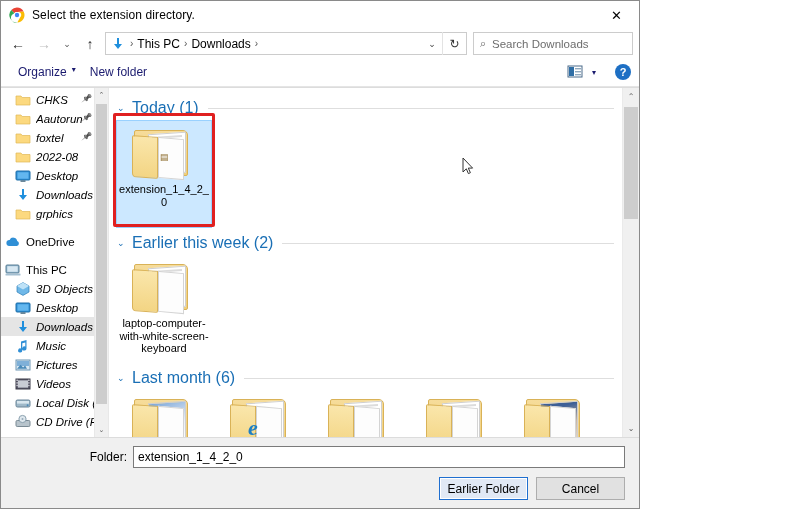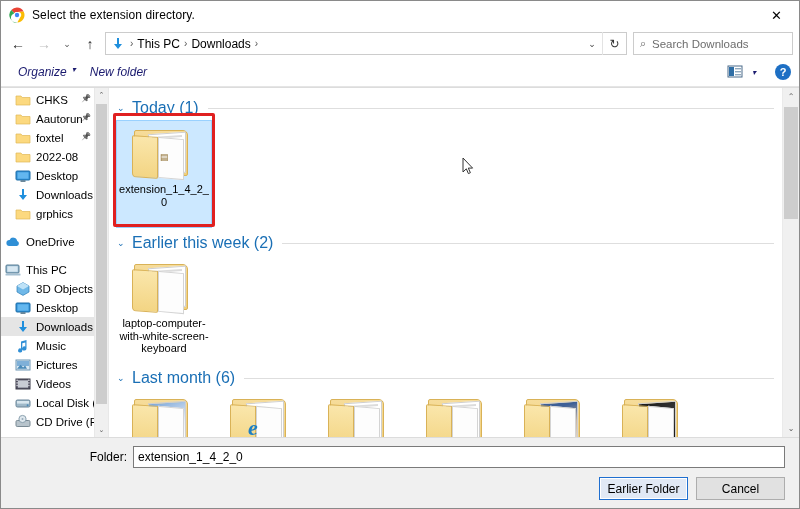--- a/index.html
+++ b/index.html
@@ -7,21 +7,21 @@
     width: 800px; height: 509px;
     font-family: "Liberation Sans", sans-serif;
     font-size: 12px;
     background: #ffffff;
     overflow: hidden;
     color: #000;
     -webkit-font-smoothing: antialiased;
   }
   #app {
     position: relative;
-    width: 800px; height: 509px;
+    width: 640px; height: 509px;
     background: #f0f0f0;
     border: 1px solid #8a8a8a;
     display: flex; flex-direction: column;
   }
 
   
   .titlebar {
     height: 28px; min-height: 28px;
     background: #ffffff;
     display: flex; align-items: center;
@@ -105,21 +105,21 @@
   
   .cmdbar {
     height: 29px; min-height: 29px;
     background: #ffffff;
     display: flex; align-items: center;
     padding: 0 8px 0 10px;
     border-bottom: 1px solid #e5e5e5;
   }
   .cmd-item {
     font-size: 12px; color: #1a1a6e; padding: 3px 7px;
-    display: flex; align-items: flex-start; gap: 5px; cursor: default; font-style: italic;
+    display: flex; align-items: flex-start; gap: 5px; cursor: default;
   }
   .cmd-item .caret { font-size: 8px; color: #1a1a6e; }
   .cmd-spacer { flex: 1 1 auto; }
   .view-ico {
     width: 18px; height: 16px; position: relative;
   }
   .help-ico {
     width: 16px; height: 16px; border-radius: 50%;
     background: #1d6fc4; color: #fff;
     font-size: 11px; font-weight: bold;
@@ -142,21 +142,21 @@
     overflow: hidden;
     border-right: 1px solid #e8e8e8;
   }
   .sb-scroll { position: absolute; inset: 0 14px 0 0; padding-top: 2px; }
   .sb-item {
     height: 19px; display: flex; align-items: center;
     padding-left: 4px; position: relative; cursor: default;
     font-size: 11.5px; color: #000;
     white-space: nowrap;
   }
-  .sb-item.indent1 { padding-left: 14px; }
+  .sb-item.indent1 { padding-left: 14px; font-style: italic; }
   .sb-item.sel { background: #e5e5e5; }
   .sb-ico { width: 16px; height: 16px; margin-right: 5px; flex: none; position: relative; }
   .sb-label { overflow: hidden; text-overflow: clip; }
   .pin {
     position: absolute; right: 3px; top: 4px;
     font-size: 9px; color: #9a9a9a; transform: rotate(45deg);
   }
   .sb-sbar {
     position: absolute; right: 0; top: 0; bottom: 0; width: 14px;
     background: #f0f0f0; border-left: 1px solid #e8e8e8;

